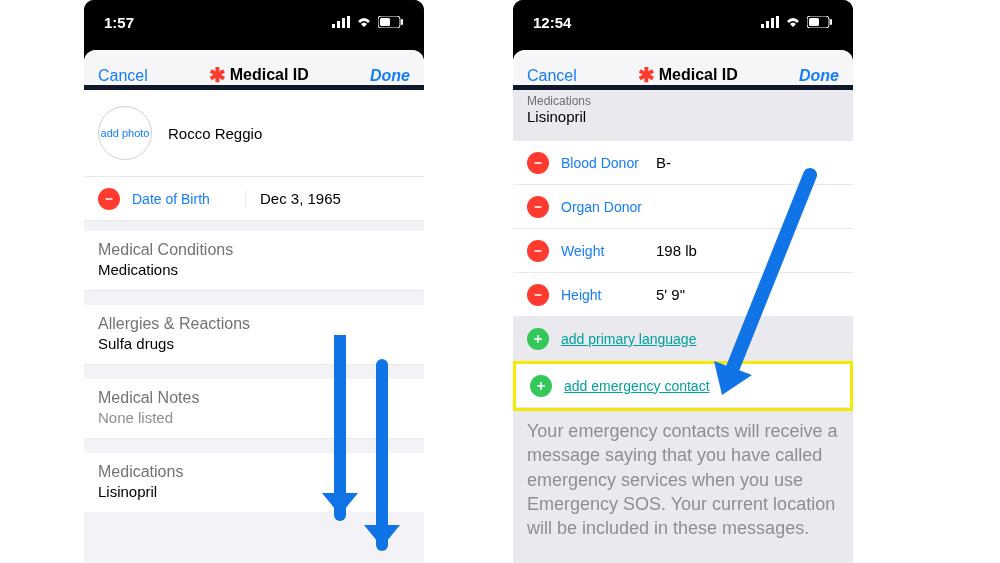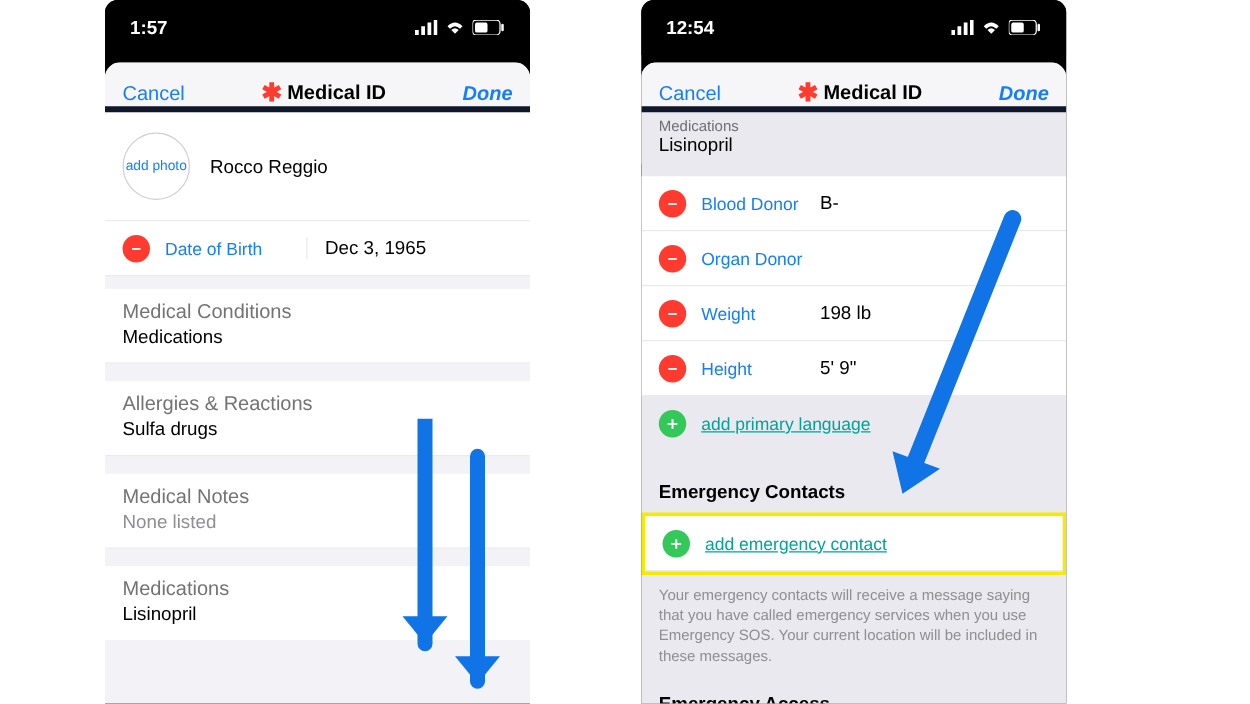--- a/index.html
+++ b/index.html
@@ -109,21 +109,21 @@
 
   .meds-peek {
     background:#e9e9ef;
     padding: 4px 14px 6px 14px;
     font-size:12px; color:#6e6e73;
   }
   .meds-peek .v { color:#000; font-size:15px; }
 
   .footer-note {
     padding: 8px 14px 12px 14px;
-    font-size: 12px;
+    font-size: 18px;
     color:#8e8e93;
     line-height:1.35;
     background:#e9e9ef;
   }
 
   .highlight-box {
     border: 3px solid #f5ea00;
     margin: 0;
   }
 
@@ -272,21 +272,20 @@
           <span class="label">Height</span>
           <span class="value">5' 9"</span>
         </div>
       </div>
 
     <div class="row" style="background:#e9e9ef;border-bottom:none">
       <span class="circle-btn plus">＋</span>
       <span class="label teal" style="width:auto">add primary language</span>
     </div>
 
-    <div class="section-header gray" style="padding-top:24px">Emergency Contacts</div>
 
     <div class="highlight-box">
       <div class="row">
         <span class="circle-btn plus">＋</span>
         <span class="label teal" style="width:auto">add emergency contact</span>
       </div>
     </div>
 
     <div class="footer-note">Your emergency contacts will receive a message saying that you have called emergency services when you use Emergency SOS. Your current location will be included in these messages.</div>
 

